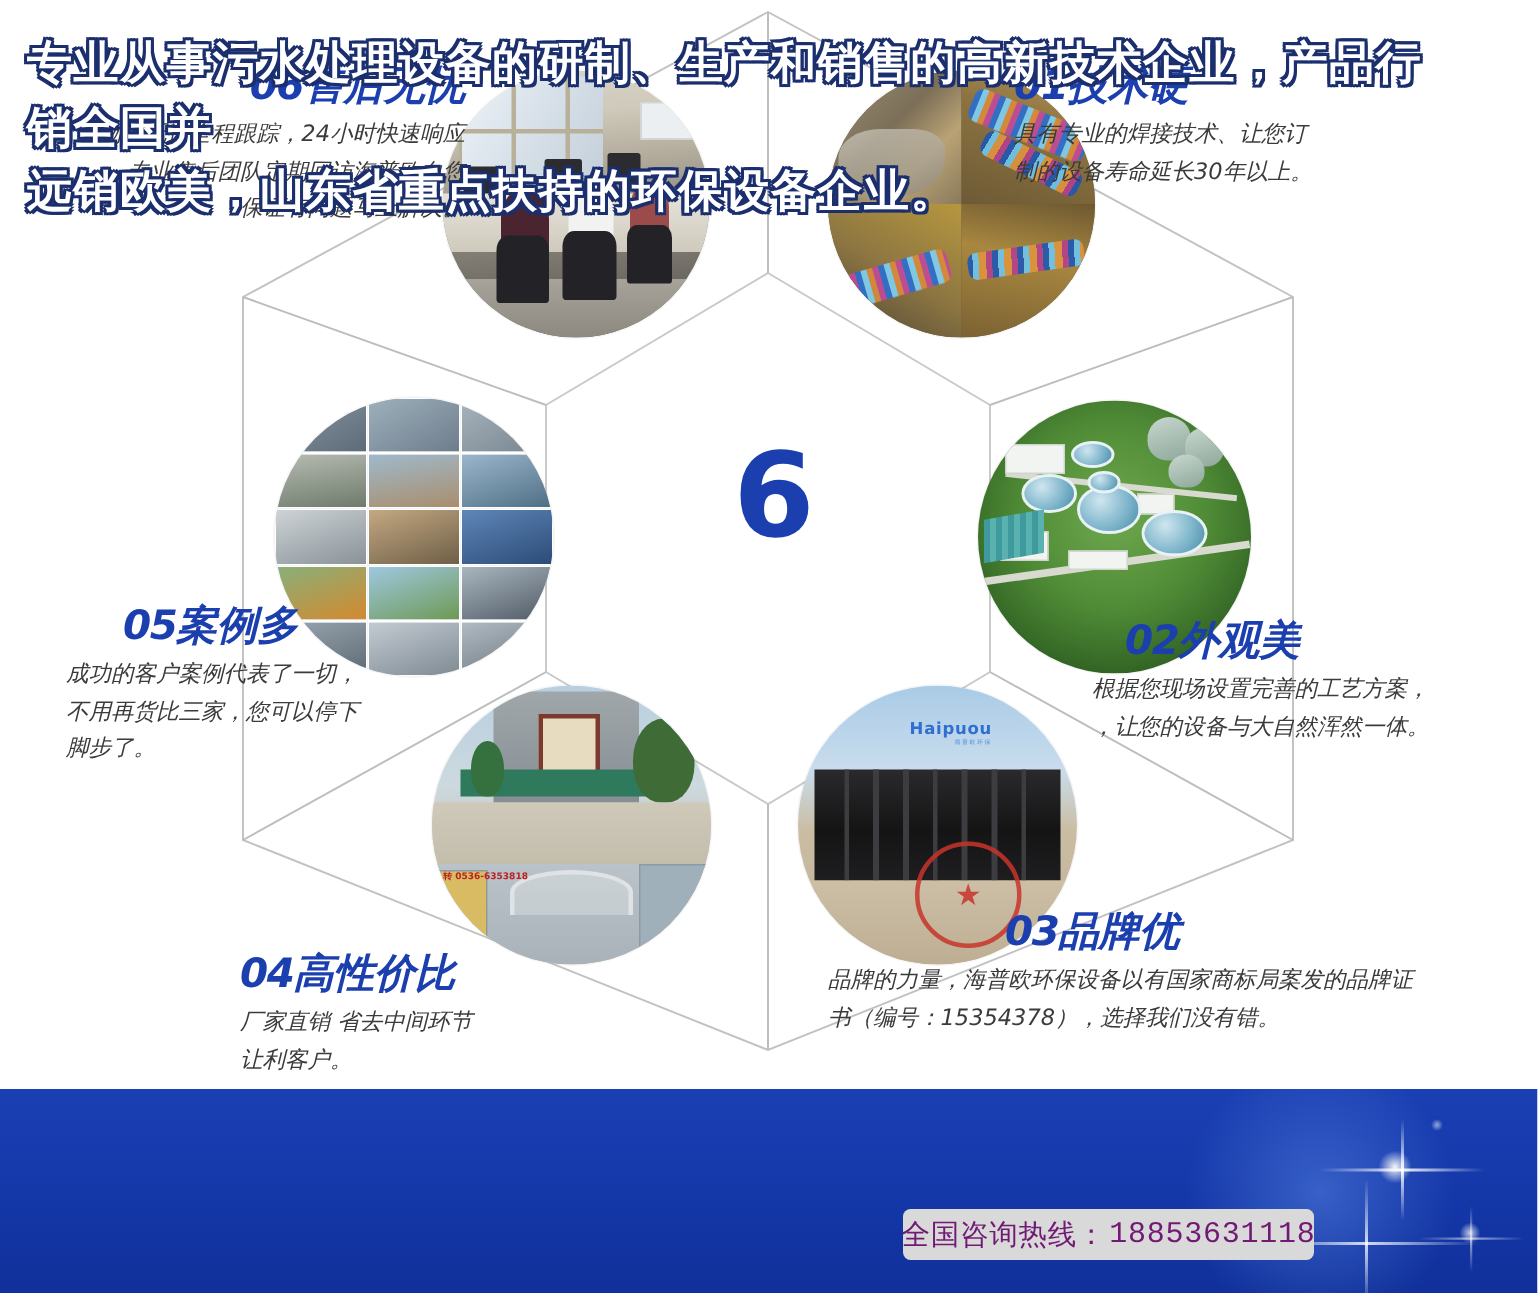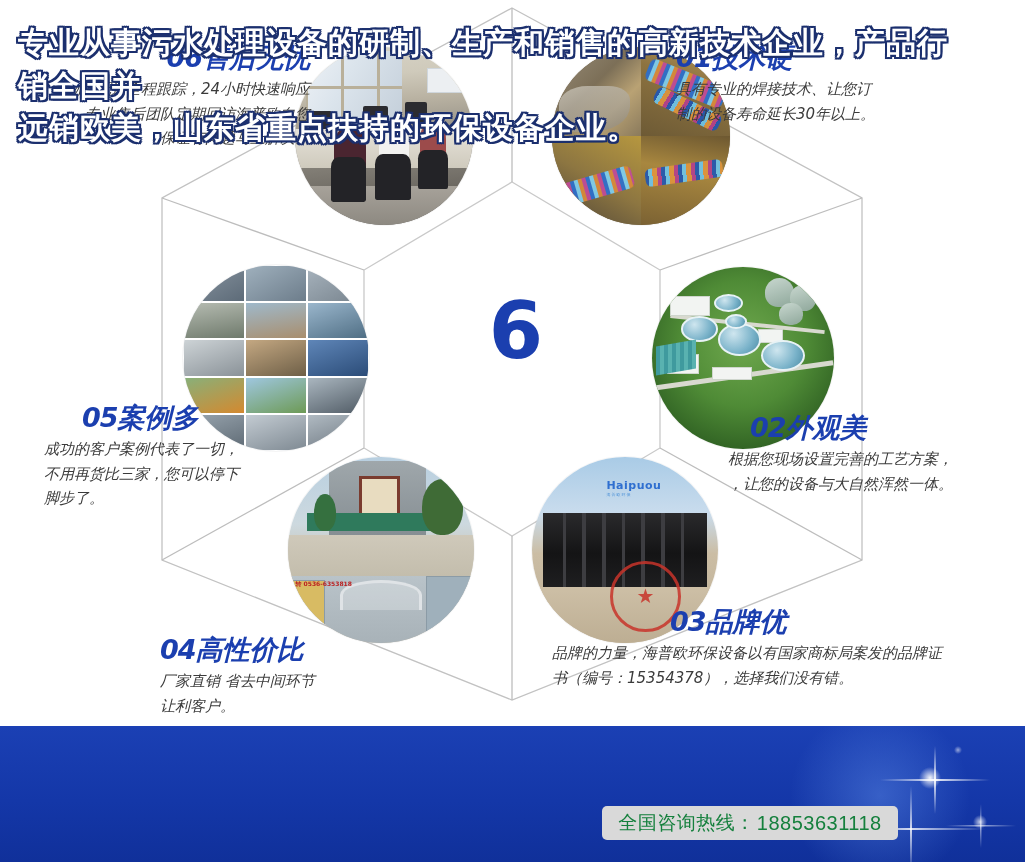--- a/index.html
+++ b/index.html
@@ -100,21 +100,21 @@
 
   
   .ph-aerial { background:radial-gradient(circle at 50% 42%, #6fa84e 0%, #4f8b36 45%, #2e5f22 80%, #1e4418 100%); }
   .ph-aerial .tank { position:absolute; border-radius:50%; background:radial-gradient(circle at 35% 30%,#cfe6ef,#79b2c9 60%,#4a8ba4); border:2px solid #e8f2f5; }
   .ph-aerial .bld { position:absolute; background:#f2f4f2; border:1px solid #cfd6cd; }
   .ph-aerial .dome { position:absolute; border-radius:50% 50% 45% 45%; background:linear-gradient(160deg,#c8d7cf,#8ea79a); }
   .ph-aerial .pool { position:absolute; background:repeating-linear-gradient(90deg,#3f9a9e 0 4px,#59b2b0 4px 8px); }
   .ph-aerial .road { position:absolute; background:#d8d9cf; }
 
   
-  .ph-tank { background:linear-gradient(180deg,#a9cbe6 0%,#c9dced 30%,#cbbda4 52%,#bcae95 100%); }
+  .ph-tank { background:linear-gradient(180deg,#a9cbe6 0%,#c9dced 30%,#cbbda4 52%,#bcae95 100%);text-align:right; }
   .ph-tank .body {
     position:absolute; left:6%; top:30%; width:88%; height:40%;
     background:linear-gradient(180deg,#2a2a2c,#141415 55%,#1e1e20);
   }
   .ph-tank .rib { position:absolute; top:0; width:2.2%; height:100%; background:#3d3d41; }
   .ph-tank .ground { position:absolute; left:0; top:70%; width:100%; height:30%; background:linear-gradient(180deg,#cdbfa6,#bdae93); }
   .ph-tank .logo {
     position:absolute; left:40%; top:12%; font-size:11px; font-weight:bold;
     color:#2f6fd0; letter-spacing:.5px; font-family:"DejaVu Sans",sans-serif;
   }
@@ -182,25 +182,25 @@
     position:absolute; left:18px; top:22px; width:940px;
     color:#ffffff; font-size:30px; font-weight:bold; line-height:1.42;
     letter-spacing:1px;
     text-shadow:
       -2px -2px 0 #1b2f6e, 2px -2px 0 #1b2f6e,
       -2px  2px 0 #1b2f6e, 2px  2px 0 #1b2f6e,
        0px  2px 0 #1b2f6e, 2px  0px 0 #1b2f6e,
        0px -2px 0 #1b2f6e,-2px  0px 0 #1b2f6e;
   }
   .hotline {
-    position:absolute; left:602px; top:806px; width:296px; height:34px;
+    position:absolute; left:602px; top:806px; width:274px; height:34px;
     background:#d9d9d9; border-radius:5px;
     display:flex; align-items:center; justify-content:center;
-    color:#15803d; font-size:19px; letter-spacing:.5px;
-    font-family:Liberation Sans, sans-serif;
+    color:#701a75; font-size:19px; letter-spacing:.5px;
+    font-family:Liberation Mono, monospace;
     white-space:nowrap;
   }
   .hotline .num { font-size:20px; margin-left:2px; }
 </style>
 </head>
 <body>
 
 <div class="stage">
 
   <svg class="hexlines" viewBox="0 0 1025 715">

